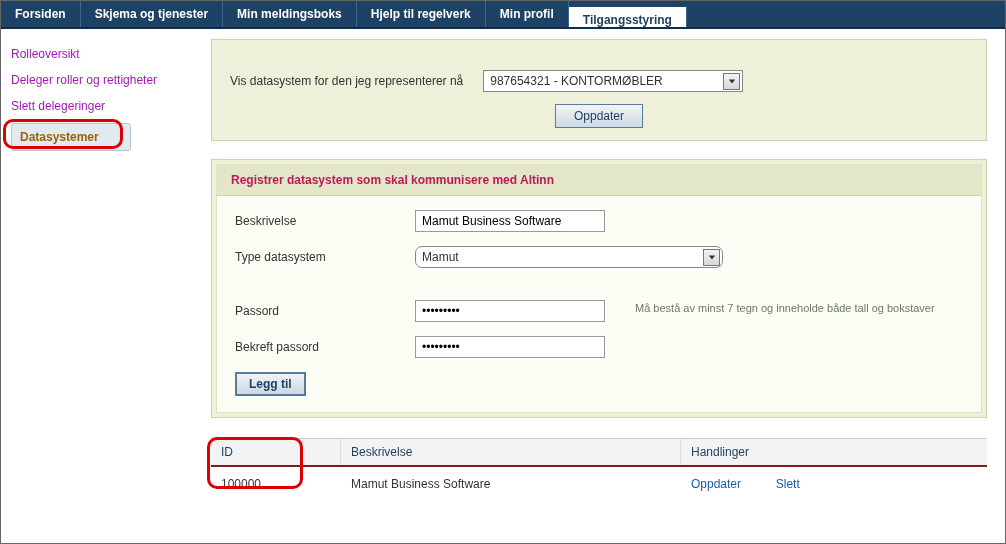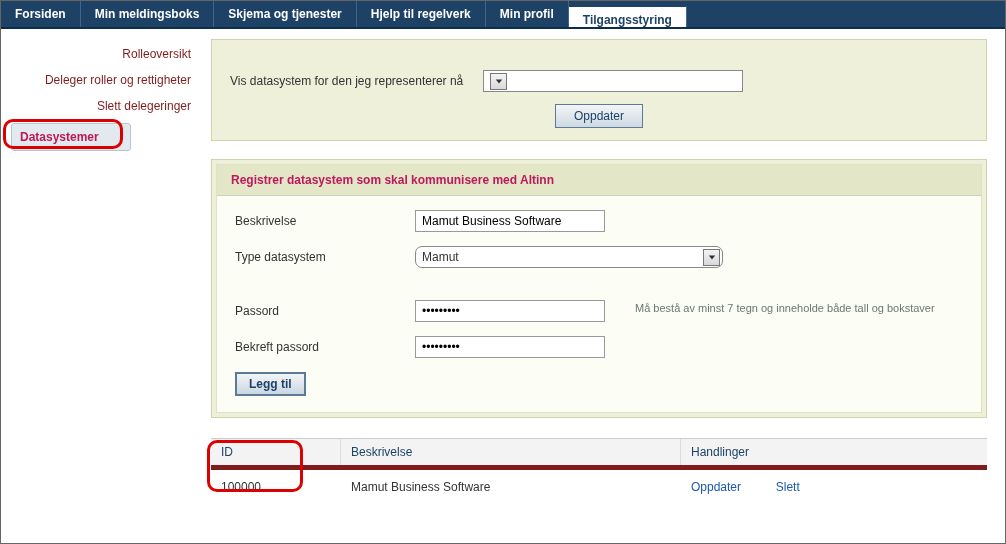--- a/index.html
+++ b/index.html
@@ -3,57 +3,57 @@
 <meta charset="utf-8">
 <style>
   * { box-sizing: border-box; }
   html, body { margin: 0; padding: 0; font-family: Verdana, Geneva, sans-serif; font-size: 12px; color: #333; background: #fff; }
   .page { width: 1006px; height: 544px; border: 1px solid #666; position: relative; background: #fff; }
   .tabs { display: flex; background: #1d4266; height: 28px; border-bottom: 2px solid #0d2e4a; }
   .tab { padding: 6px 14px; color: #fff; border-right: 1px solid #3a6691; cursor: pointer; font-size: 12px; font-weight: bold; }
   .tab.active { background: #fff; color: #1d4266; border-top: 2px solid #1d4266; margin-top: 4px; }
   .body { display: flex; }
   .sidebar { width: 200px; padding: 12px 10px 0 10px; }
-  .side-link { color: #7f1d1d; padding: 6px 0; cursor: pointer; text-align: right; }
-  .side-active { font-weight: bold; color: #be185d; background: #e2e9ef; border: 1px solid #b7c5d3; border-radius: 3px; padding: 6px 8px; margin-top: 4px; width: 120px; position: relative; }
+  .side-link { color: #a21caf; padding: 6px 0; cursor: pointer; }
+  .side-active { font-weight: bold; color: #a16207; background: #e2e9ef; border: 1px solid #b7c5d3; border-radius: 3px; padding: 6px 8px; margin-top: 4px; width: 120px; position: relative; }
   .red-ring { position: absolute; border: 3px solid #d00; border-radius: 10px; pointer-events: none; }
   .main { flex: 1; padding: 10px 18px 10px 10px; }
   .panel-top { background: #eef0da; border: 1px solid #cfd3af; padding: 30px 18px 12px 18px; }
   .row { display: flex; align-items: center; }
   .row-label { color: #333; font-size: 12px; }
   .select { display: inline-flex; align-items: center; justify-content: space-between; background: #fff; border: 1px solid #888; height: 22px; padding: 0 2px 0 6px; }
   .select .arrow-btn { width: 17px; height: 17px; background: linear-gradient(#f4f4f4,#d8d8d8); border: 1px solid #777; display: flex; align-items: center; justify-content: center; }
   .btn { display: inline-flex; align-items: center; justify-content: center; height: 24px; padding: 0 18px; color: #1d4266; border: 1px solid #5a7a98; background: linear-gradient(#f3f5f7,#cdd9e3); font-size: 12px; cursor: pointer; }
   .btn2 { display: inline-flex; align-items: center; justify-content: center; height: 24px; padding: 0 12px; border: 2px solid #5a7a98; background: linear-gradient(#f2f4f6,#cbd7e2); font-weight: bold; color: #1d4266; cursor: pointer; }
   .panel-form-wrap { border: 1px solid #cfd3af; background: #eef0da; margin-top: 18px; padding: 4px; }
   .panel-form { background: #fcfdf4; border: 1px solid #dfe3c2; }
   .panel-heading { background: #e4e7c7; border-bottom: 1px solid #cfd3af; padding: 8px 14px; font-weight: bold; color: #be185d; }
   .form-body { padding: 14px 18px 16px 18px; }
   .frow { display: flex; align-items: flex-start; margin-bottom: 14px; }
   .flabel { width: 180px; padding-top: 4px; color: #333; }
   .fcontrol { width: 260px; }
   .fhelp { flex: 1; color: #6a7a6a; font-size: 11px; padding-left: 20px; padding-top: 2px; }
   input[type="text"], input[type="password"] { width: 190px; height: 22px; border: 1px solid #999; padding: 0 6px; font-family: inherit; font-size: 12px; }
   .chk { width: 14px; height: 14px; border: 1px solid #888; display: inline-block; vertical-align: middle; margin-right: 8px; background: #fff; }
   .table-wrap { margin-top: 20px; border-top: 1px solid #ccc; }
-  .thead { display: flex; background: #f3f3f3; border-bottom: 5px solid #7f1d1d; }
+  .thead { display: flex; background: #f3f3f3; border-bottom: 2px solid #7f1d1d; }
   .th { padding: 6px 10px; color: #1d4266; font-size: 12px; border-right: 1px solid #ddd; }
   .trow { display: flex; padding: 10px 0; }
   .td { padding: 0 10px; }
   .link { color: #1a5aa8; cursor: pointer; }
   svg.tri { width: 8px; height: 8px; }
 </style>
 </head>
 <body>
 
 <div class="page">
   <div class="tabs">
     <div class="tab">Forsiden</div>
+    <div class="tab">Skjema og tjenester</div>
     <div class="tab">Min meldingsboks</div>
-    <div class="tab">Skjema og tjenester</div>
     <div class="tab">Hjelp til regelverk</div>
     <div class="tab">Min profil</div>
     <div class="tab active">Tilgangsstyring</div>
   </div>
 
   <div class="body">
     <div class="sidebar">
       <div class="side-link">Rolleoversikt</div>
       <div class="side-link">Deleger roller og rettigheter</div>
       <div class="side-link">Slett delegeringer</div>
@@ -61,20 +61,21 @@
         <div class="side-active">Datasystemer</div>
         <div class="red-ring" style="left:-8px; top:-4px; width:120px; height:30px;"></div>
       </div>
     </div>
 
     <div class="main">
       <div class="panel-top">
         <div class="row" style="gap:20px;">
           <span class="row-label">Vis datasystem for den jeg representerer nå</span>
           <div class="select" style="width:260px;">
+            <span>987654321 - KONTORMØBLER</span>
             <span class="arrow-btn">
               <svg class="tri" viewBox="0 0 10 10">
                   <polygon points="1,3 9,3 5,8" fill="#333"></polygon>
                 </svg>
             </span>
           </div>
         </div>
         <div class="row" style="justify-content:center; margin-top:12px;">
           <div class="btn">Oppdater</div>
         </div>

